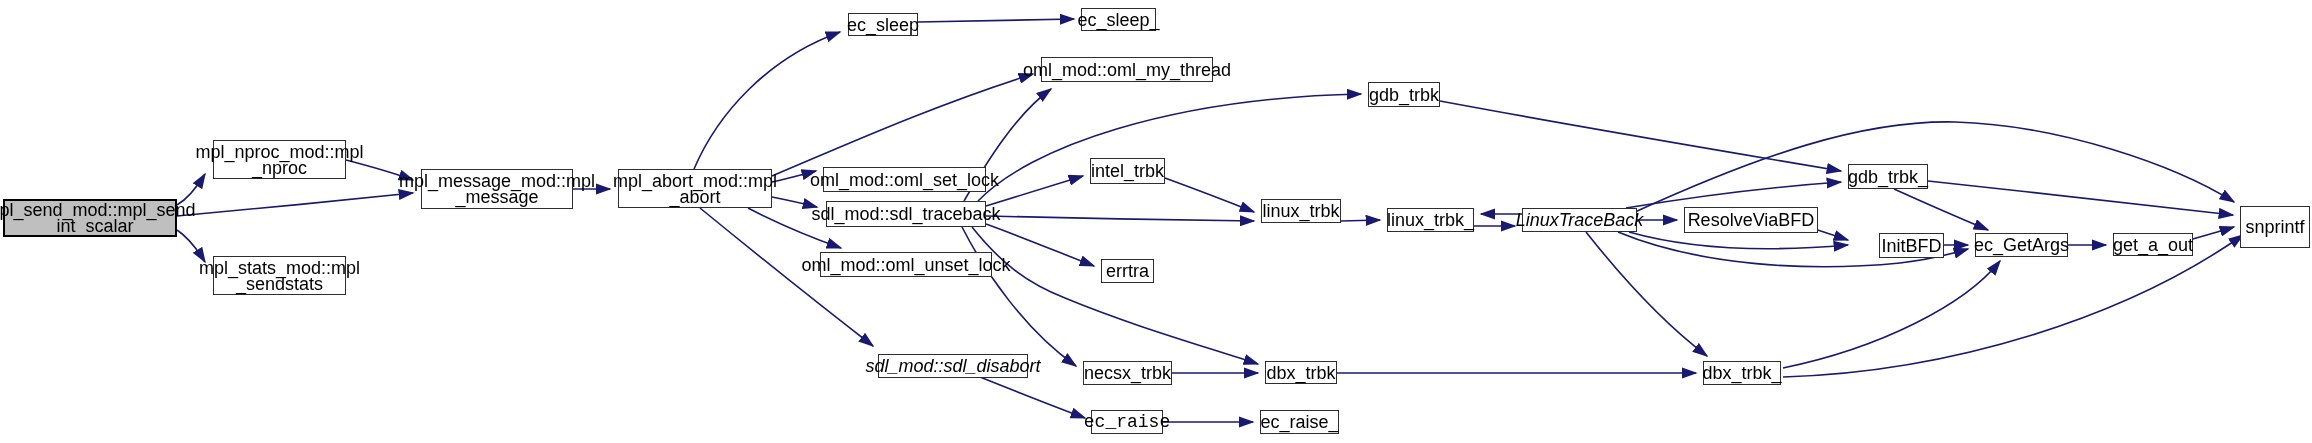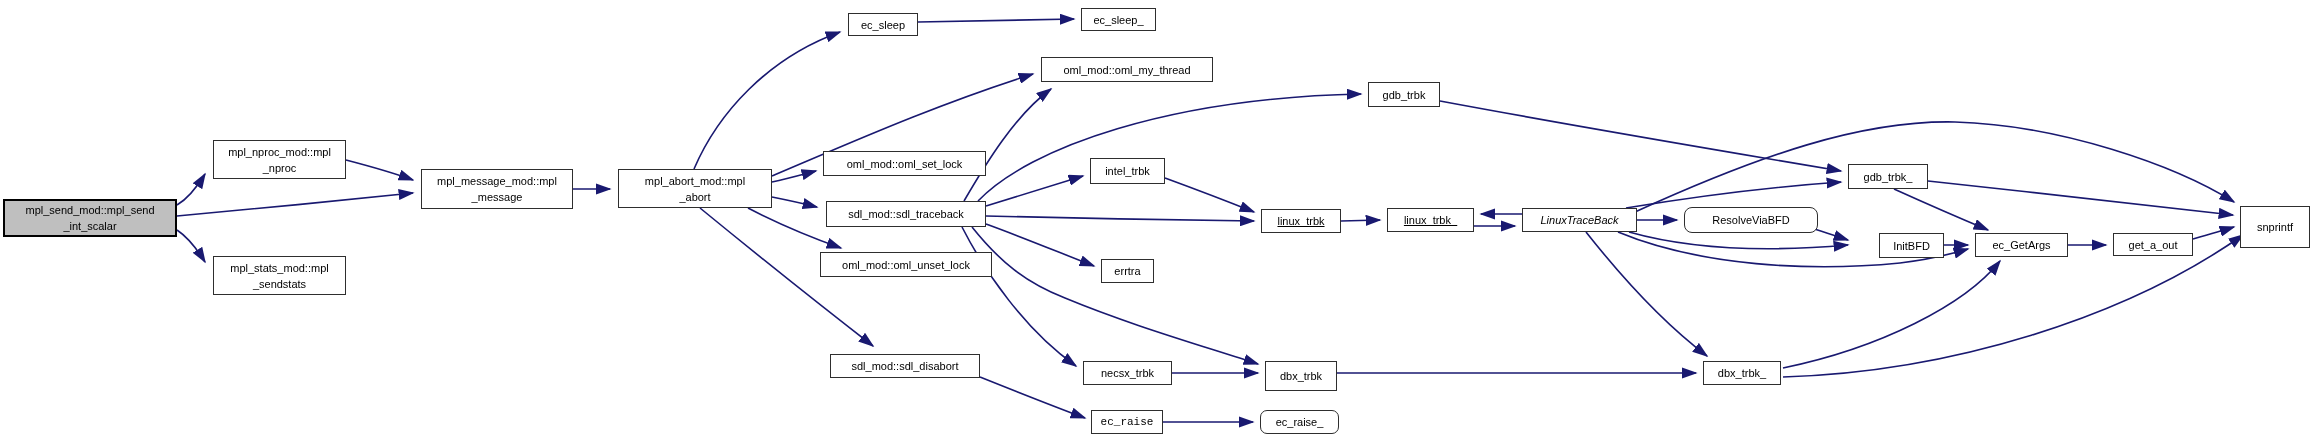--- a/index.html
+++ b/index.html
@@ -12,21 +12,21 @@
   }
   .edge-layer{position:absolute;left:0;top:0;width:2312px;height:443px;}
   .node-layer{position:absolute;left:0;top:0;width:2312px;height:443px;}
   .node{
     position:absolute;
     box-sizing:border-box;
     background:#ffffff;
     border:1.5px solid #2e2e2e;
     display:flex;align-items:center;justify-content:center;
     text-align:center;
-    font-size:11px;line-height:16px;
+    font-size:18px;line-height:16px;
     color:#000000;
     white-space:pre-line;
     cursor:pointer;
   }
   .node.current{
     background:#bfbfbf;
     border:2.5px solid #000000;
     cursor:default;
   }
 </style>
@@ -92,35 +92,35 @@
 _int_scalar</span></div>
       <div class="node" style="left: 213px; top: 256px; width: 133px; height: 39px;"><span>mpl_stats_mod::mpl
 _sendstats</span></div>
       <div class="node" style="left: 618px; top: 169px; width: 154px; height: 39px;"><span>mpl_abort_mod::mpl
 _abort</span></div>
       <div class="node" style="left: 421px; top: 169px; width: 152px; height: 40px;"><span>mpl_message_mod::mpl
 _message</span></div>
       <div class="node" style="left: 848px; top: 13px; width: 70px; height: 23px;"><span>ec_sleep</span></div>
       <div class="node" style="left: 1081px; top: 8px; width: 75px; height: 23px;"><span>ec_sleep_</span></div>
       <div class="node" style="left: 1041px; top: 57px; width: 172px; height: 25px;"><span>oml_mod::oml_my_thread</span></div>
-      <div class="node" style="left: 823px; top: 151px; width: 163px; height: 25px;"><span>oml_mod::oml_set_lock</span></div>
+      <div class="node" style="left: 823px; top: 167px; width: 163px; height: 25px;"><span>oml_mod::oml_set_lock</span></div>
       <div class="node" style="left: 826px; top: 201px; width: 160px; height: 26px;"><span>sdl_mod::sdl_traceback</span></div>
       <div class="node" style="left: 820px; top: 252px; width: 172px; height: 25px;"><span>oml_mod::oml_unset_lock</span></div>
-      <div class="node" style="left: 830px; top: 354px; width: 150px; height: 24px;"><span>sdl_mod::sdl_disabort</span></div>
+      <div class="node" style="left: 878px; top: 354px; width: 150px; height: 24px; font-style: italic;"><span>sdl_mod::sdl_disabort</span></div>
       <div class="node" style="left: 1368px; top: 82px; width: 72px; height: 25px;"><span>gdb_trbk</span></div>
       <div class="node" style="left: 1090px; top: 158px; width: 75px; height: 26px;"><span>intel_trbk</span></div>
       <div class="node" style="left: 1101px; top: 259px; width: 53px; height: 24px;"><span>errtra</span></div>
-      <div class="node" style="left: 1261px; top: 209px; width: 80px; height: 24px; text-decoration: underline;"><span>linux_trbk</span></div>
-      <div class="node" style="left: 1387px; top: 208px; width: 87px; height: 24px; text-decoration: underline;"><span>linux_trbk_</span></div>
+      <div class="node" style="left: 1261px; top: 199px; width: 80px; height: 24px;"><span>linux_trbk</span></div>
+      <div class="node" style="left: 1387px; top: 208px; width: 87px; height: 24px;"><span>linux_trbk_</span></div>
       <div class="node" style="left: 1522px; top: 208px; width: 115px; height: 24px; font-style: italic;"><span>LinuxTraceBack</span></div>
       <div class="node" style="left: 1083px; top: 361px; width: 89px; height: 24px;"><span>necsx_trbk</span></div>
-      <div class="node" style="left: 1265px; top: 361px; width: 72px; height: 30px;"><span>dbx_trbk</span></div>
+      <div class="node" style="left: 1265px; top: 361px; width: 72px; height: 23px;"><span>dbx_trbk</span></div>
       <div class="node" style="left: 1091px; top: 410px; width: 72px; height: 24px; font-family: Liberation Mono, monospace;"><span>ec_raise</span></div>
-      <div class="node" style="left: 1260px; top: 410px; width: 79px; height: 24px; border-radius: 7px;"><span>ec_raise_</span></div>
-      <div class="node" style="left: 1684px; top: 207px; width: 134px; height: 26px; border-radius: 8px;"><span>ResolveViaBFD</span></div>
+      <div class="node" style="left: 1260px; top: 410px; width: 79px; height: 24px;"><span>ec_raise_</span></div>
+      <div class="node" style="left: 1684px; top: 207px; width: 134px; height: 26px;"><span>ResolveViaBFD</span></div>
       <div class="node" style="left: 1855px; top: 233px; width: 65px; height: 25px; margin-left: 24px;"><span>InitBFD</span></div>
       <div class="node" style="left: 1848px; top: 164px; width: 80px; height: 25px;"><span>gdb_trbk_</span></div>
       <div class="node" style="left: 1703px; top: 361px; width: 78px; height: 24px;"><span>dbx_trbk_</span></div>
       <div class="node" style="left: 1975px; top: 233px; width: 93px; height: 24px;"><span>ec_GetArgs</span></div>
       <div class="node" style="left: 2113px; top: 233px; width: 80px; height: 23px;"><span>get_a_out</span></div>
       <div class="node" style="left: 2240px; top: 206px; width: 70px; height: 42px;"><span>snprintf</span></div>
     </div>
 </div>
 
 </body></html>

